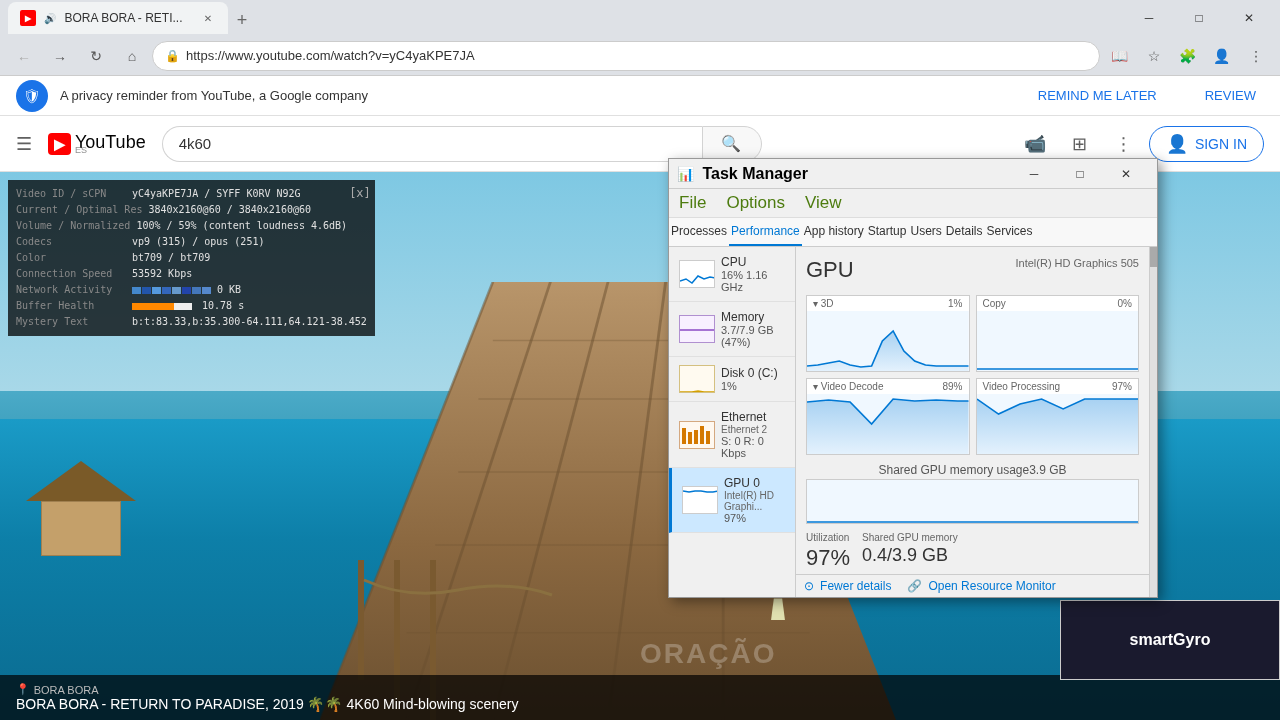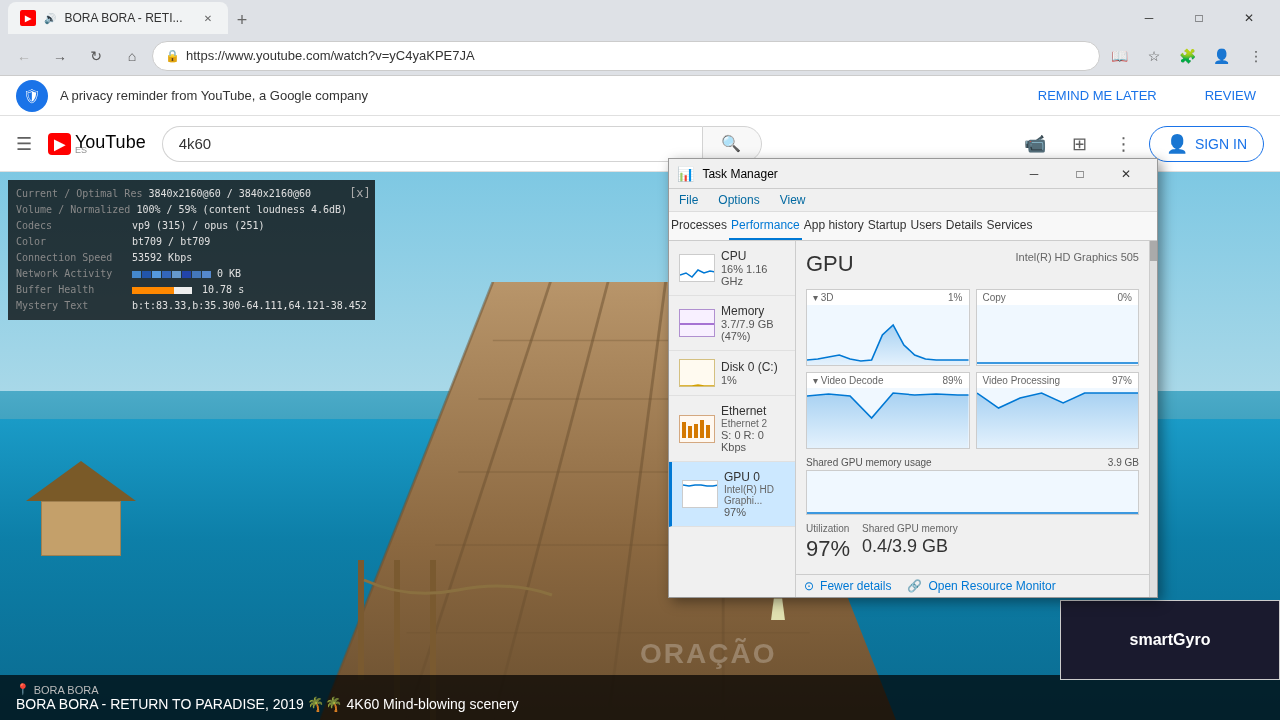--- a/index.html
+++ b/index.html
@@ -443,22 +443,22 @@
       display: flex;
       align-items: center;
       padding: 0 8px;
       border-bottom: 1px solid #ccc;
       gap: 8px;
     }
     .tm-title-icon {
       font-size: 14px;
     }
     .tm-title-text {
-      font-size: 12px;
-      font-weight: 400;
+      font-size: 16px;
+      font-weight: 700;
       flex: 1;
     }
     .tm-win-btns {
       display: flex;
       gap: 0;
     }
     .tm-win-btn {
       width: 46px;
       height: 30px;
       display: flex;
@@ -472,23 +472,23 @@
     }
 
     .tm-menu-bar {
       display: flex;
       gap: 0;
       padding: 2px 0;
       border-bottom: 1px solid #ddd;
     }
     .tm-menu-item {
       padding: 2px 10px;
-      font-size: 12px;
-      cursor: pointer;
-      color: #0369a1;
+      font-size: 17px;
+      cursor: pointer;
+      color: #4d7c0f;
     }
 
     .tm-tabs {
       display: flex;
       border-bottom: 1px solid #ccc;
       background: #f8f8f8;
     }
     .tm-tab {
       padding: 6px 2px;
       font-size: 12px;
@@ -787,20 +787,24 @@
           <div style="position:absolute;bottom:50px;right:50px;display:flex;align-items:center;gap:4px;">
             <div style="width:40px;height:30px;border:3px solid rgba(210,140,0,0.6);display:flex;align-items:center;justify-content:center;">
               <span style="color:rgba(210,140,0,0.6);font-size:10px;font-weight:bold;">PC</span>
             </div>
             <span style="color:rgba(0,180,220,0.7);font-size:22px;font-weight:bold;">TV</span>
           </div>
         </div>
 
         <div class="video-info-overlay">
           <div class="close-overlay-btn">[x]</div>
+          <div class="info-row">
+            <span class="info-label">Video ID / sCPN</span>
+            <span class="info-value">yC4yaKPE7JA / SYFF K0RV N92G</span>
+          </div>
           <div class="info-row">
             <span class="info-label">Current / Optimal Res</span>
             <span class="info-value">3840x2160@60 / 3840x2160@60</span>
           </div>
           <div class="info-row">
             <span class="info-label">Volume / Normalized</span>
             <span class="info-value">100% / 59% (content loudness 4.6dB)</span>
           </div>
           <div class="info-row">
             <span class="info-label">Codecs</span>
@@ -1048,21 +1052,21 @@
                     </linearGradient>
                   </defs>
                 <polygon points="0,5 20,20 40,10 60,5 80,15 100,5 120,5 140,5 150,5 150,60 0,60" fill="url(#g3)"></polygon>
                 <polyline points="0,5 20,20 40,10 60,5 80,15 100,5 120,5 140,5 150,5" fill="none" stroke="#0078d4" stroke-width="1.5"></polyline>
               </svg>
             </div>
           </div>
         </div>
 
         <div>
-          <div style="display:flex;justify-content:space-between;font-size:10px;color:#555;margin-bottom:2px;">
+          <div style="display:flex;justify-content:center;font-size:12px;color:#555;margin-bottom:2px;">
             <span>Shared GPU memory usage</span>
             <span>3.9 GB</span>
           </div>
           <div class="tm-graph-box" style="height:45px;">
             <div class="tm-graph-area" style="height:45px;">
               <svg width="100%" height="45" viewBox="0 0 300 45" preserveAspectRatio="none">
                 <rect width="300" height="45" fill="#f0f8ff"></rect>
                 <polyline points="0,42 50,42 100,42 150,42 200,42 250,42 300,42" fill="none" stroke="#0078d4" stroke-width="1.5"></polyline>
               </svg>
             </div>

